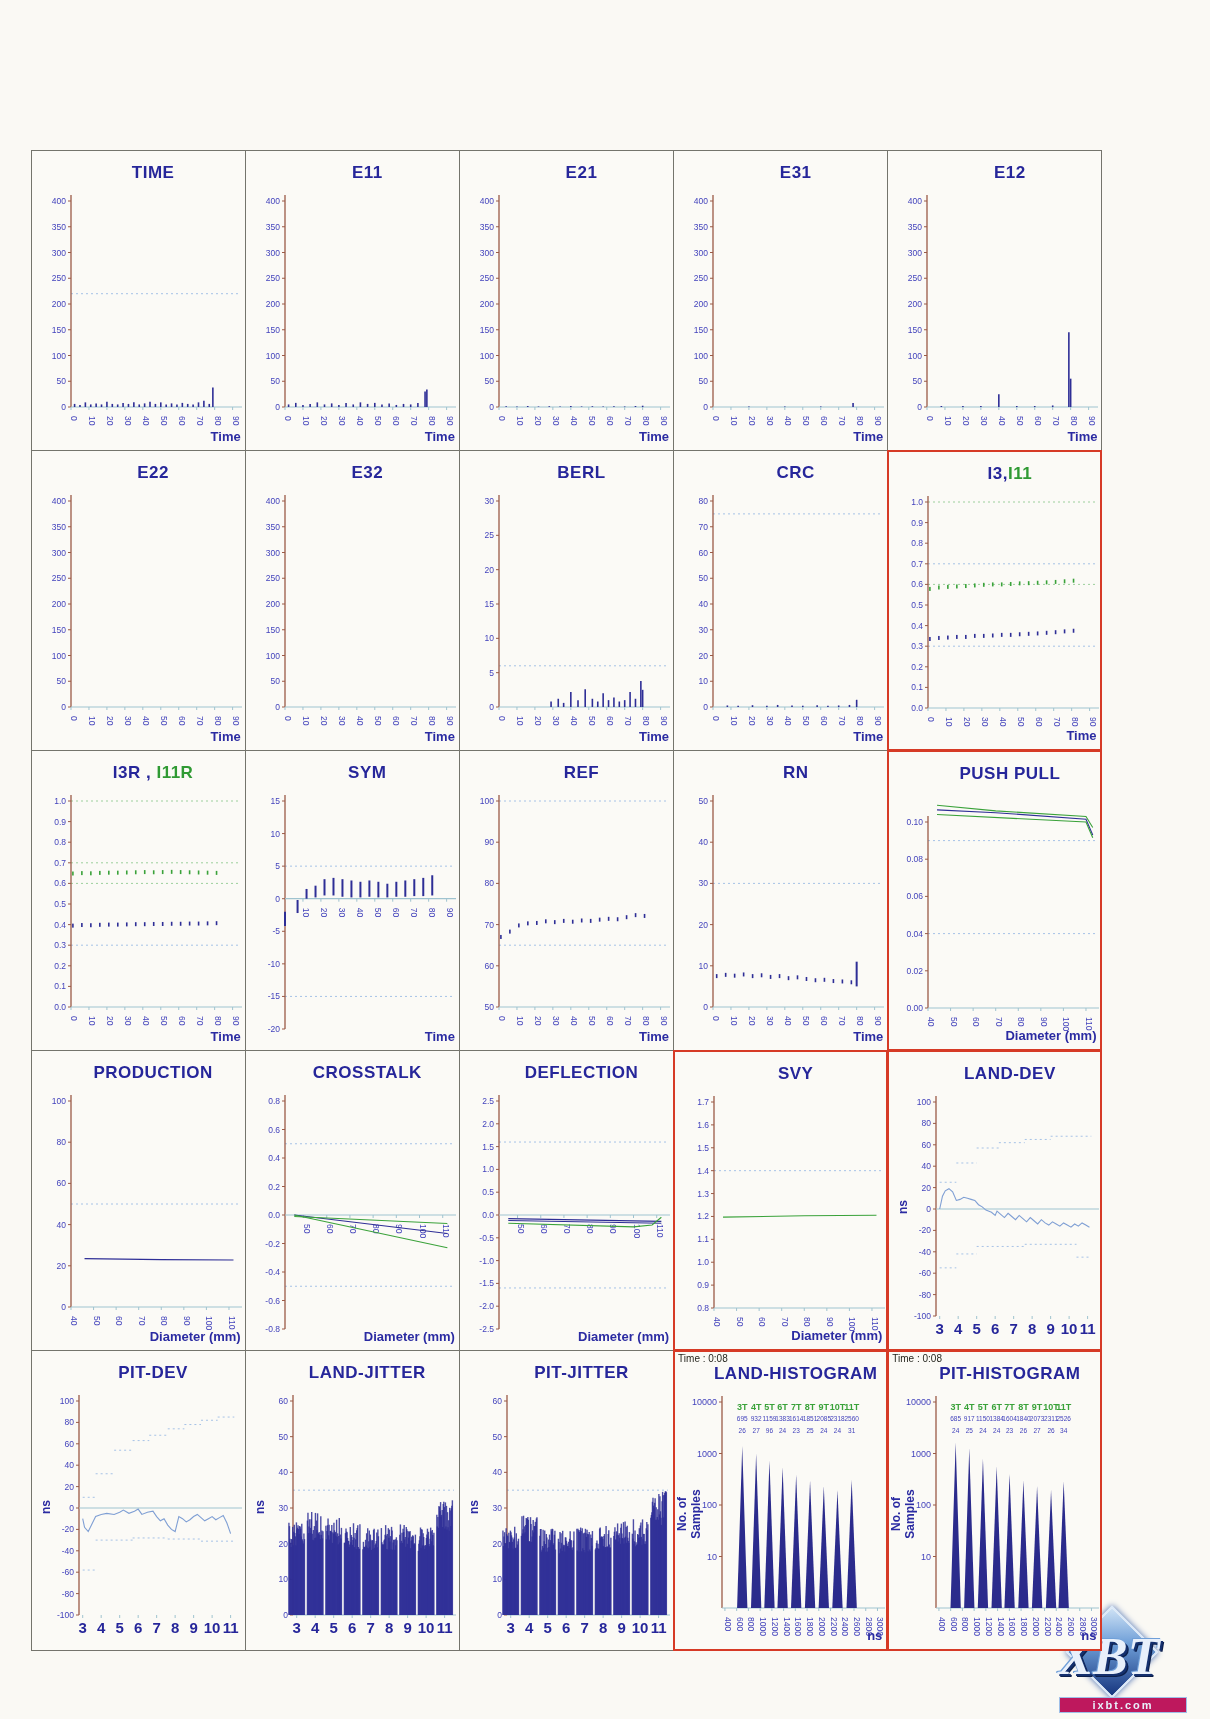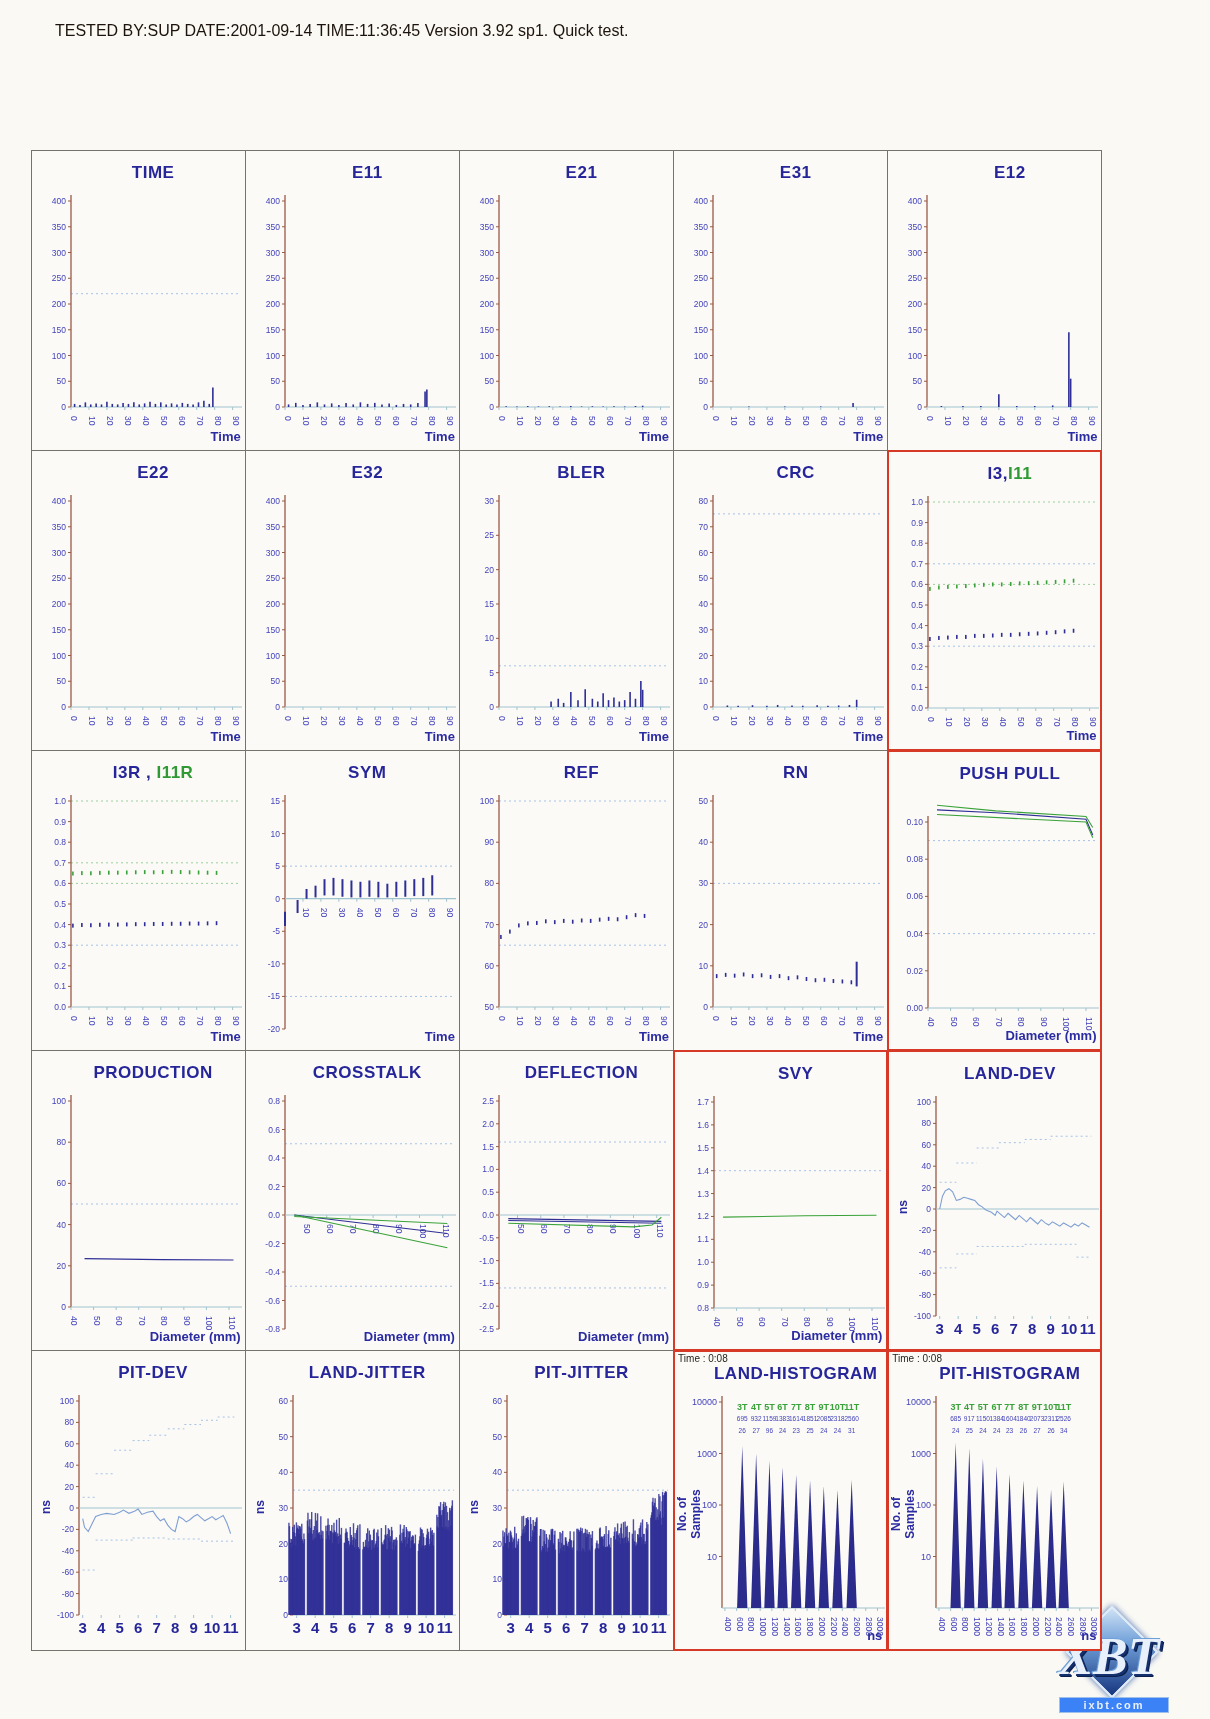--- a/index.html
+++ b/index.html
@@ -22,28 +22,27 @@
   .ylabel{position:absolute;left:-26px;top:50%;width:80px;text-align:center;transform:rotate(-90deg);
           font-weight:bold;font-size:12px;color:#2b2ba2;}
   svg.plot{position:absolute;left:1px;top:36px;}
   #logo{position:absolute;right:16px;bottom:6px;width:170px;height:96px;}
   #logo .diamond{position:absolute;left:55px;top:2px;width:62px;height:62px;transform:rotate(45deg);
         background:linear-gradient(135deg,#cfe2f5 0%,#6f9fd8 40%,#16357e 100%);
         border:2px solid #dce9f8;box-shadow:0 0 6px #4a6db0;}
   #logo .xbt{position:absolute;left:0;top:10px;width:170px;text-align:center;
         font-family:"Liberation Serif",serif;font-style:italic;font-weight:bold;font-size:52px;
         color:#e8f0fb;text-shadow:2px 2px 0 #14306e,3px 3px 0 #0c1f4a,-1px -1px 0 #6f9fd8;}
-  #logo .sub{position:absolute;left:35px;bottom:0;width:100px;text-align:center;background:#3b82f6;
-        color:#e8f0fb;font-size:11px;font-weight:bold;letter-spacing:2px;padding:1px 4px;border:1px solid #9fc0e8;}
+  #logo .sub{position:absolute;left:35px;bottom:0;width:100px;text-align:center;background:#be185d;
+        color:#e8f0fb;font-size:11px;font-weight:bold;letter-spacing:2px;padding:1px 13px;border:1px solid #9fc0e8;}
 </style>
 </head>
 <body>
 
 <div id="header">
-  <div class="h3">TESTED BY:SUP DATE:2001-09-14  TIME:11:36:45 Version 3.92 sp1. Quick test.</div>
 </div>
 
 <div id="grid">
     <div class="panel">
       <div class="ptitle"><span>TIME</span></div>
       <svg class="plot" width="211" height="252">
         <line x1="38" y1="106.69999999999999" x2="207" y2="106.69999999999999" stroke="#a6c2e6" stroke-width="1" stroke-dasharray="2,3"></line>
         <line x1="38" y1="8" x2="38" y2="220" stroke="#9a5a46" stroke-width="1.3"></line>
         <line x1="38" y1="220" x2="209" y2="220" stroke="#9fc3cf" stroke-width="1.2"></line>
         <line x1="35" y1="220" x2="38" y2="220" stroke="#9a5a46"></line>
@@ -432,21 +431,21 @@
         <line x1="163.69892473118279" y1="220" x2="163.69892473118279" y2="223" stroke="#9fc3cf"></line>
         <text x="166.69892473118279" y="226" font-size="8.5" fill="#4343bc" transform="rotate(90 163.69892473118279 226)">70</text>
         <line x1="181.65591397849462" y1="220" x2="181.65591397849462" y2="223" stroke="#9fc3cf"></line>
         <text x="184.65591397849462" y="226" font-size="8.5" fill="#4343bc" transform="rotate(90 181.65591397849462 226)">80</text>
         <line x1="199.61290322580646" y1="220" x2="199.61290322580646" y2="223" stroke="#9fc3cf"></line>
         <text x="202.61290322580646" y="226" font-size="8.5" fill="#4343bc" transform="rotate(90 199.61290322580646 226)">90</text>
       </svg>
       <div class="xlabel">Time</div>
     </div>
     <div class="panel">
-      <div class="ptitle"><span>BLER</span></div>
+      <div class="ptitle"><span>BERL</span></div>
       <svg class="plot" width="211" height="252">
         <line x1="38" y1="178.8" x2="207" y2="178.8" stroke="#a6c2e6" stroke-width="1" stroke-dasharray="2,3"></line>
         <line x1="38" y1="8" x2="38" y2="220" stroke="#9a5a46" stroke-width="1.3"></line>
         <line x1="38" y1="220" x2="209" y2="220" stroke="#9fc3cf" stroke-width="1.2"></line>
         <line x1="35" y1="220" x2="38" y2="220" stroke="#9a5a46"></line>
         <text x="33" y="223" text-anchor="end" font-size="8.5" fill="#4343bc">0</text>
         <line x1="35" y1="185.66666666666669" x2="38" y2="185.66666666666669" stroke="#9a5a46"></line>
         <text x="33" y="188.66666666666669" text-anchor="end" font-size="8.5" fill="#4343bc">5</text>
         <line x1="35" y1="151.33333333333334" x2="38" y2="151.33333333333334" stroke="#9a5a46"></line>
         <text x="33" y="154.33333333333334" text-anchor="end" font-size="8.5" fill="#4343bc">10</text>

